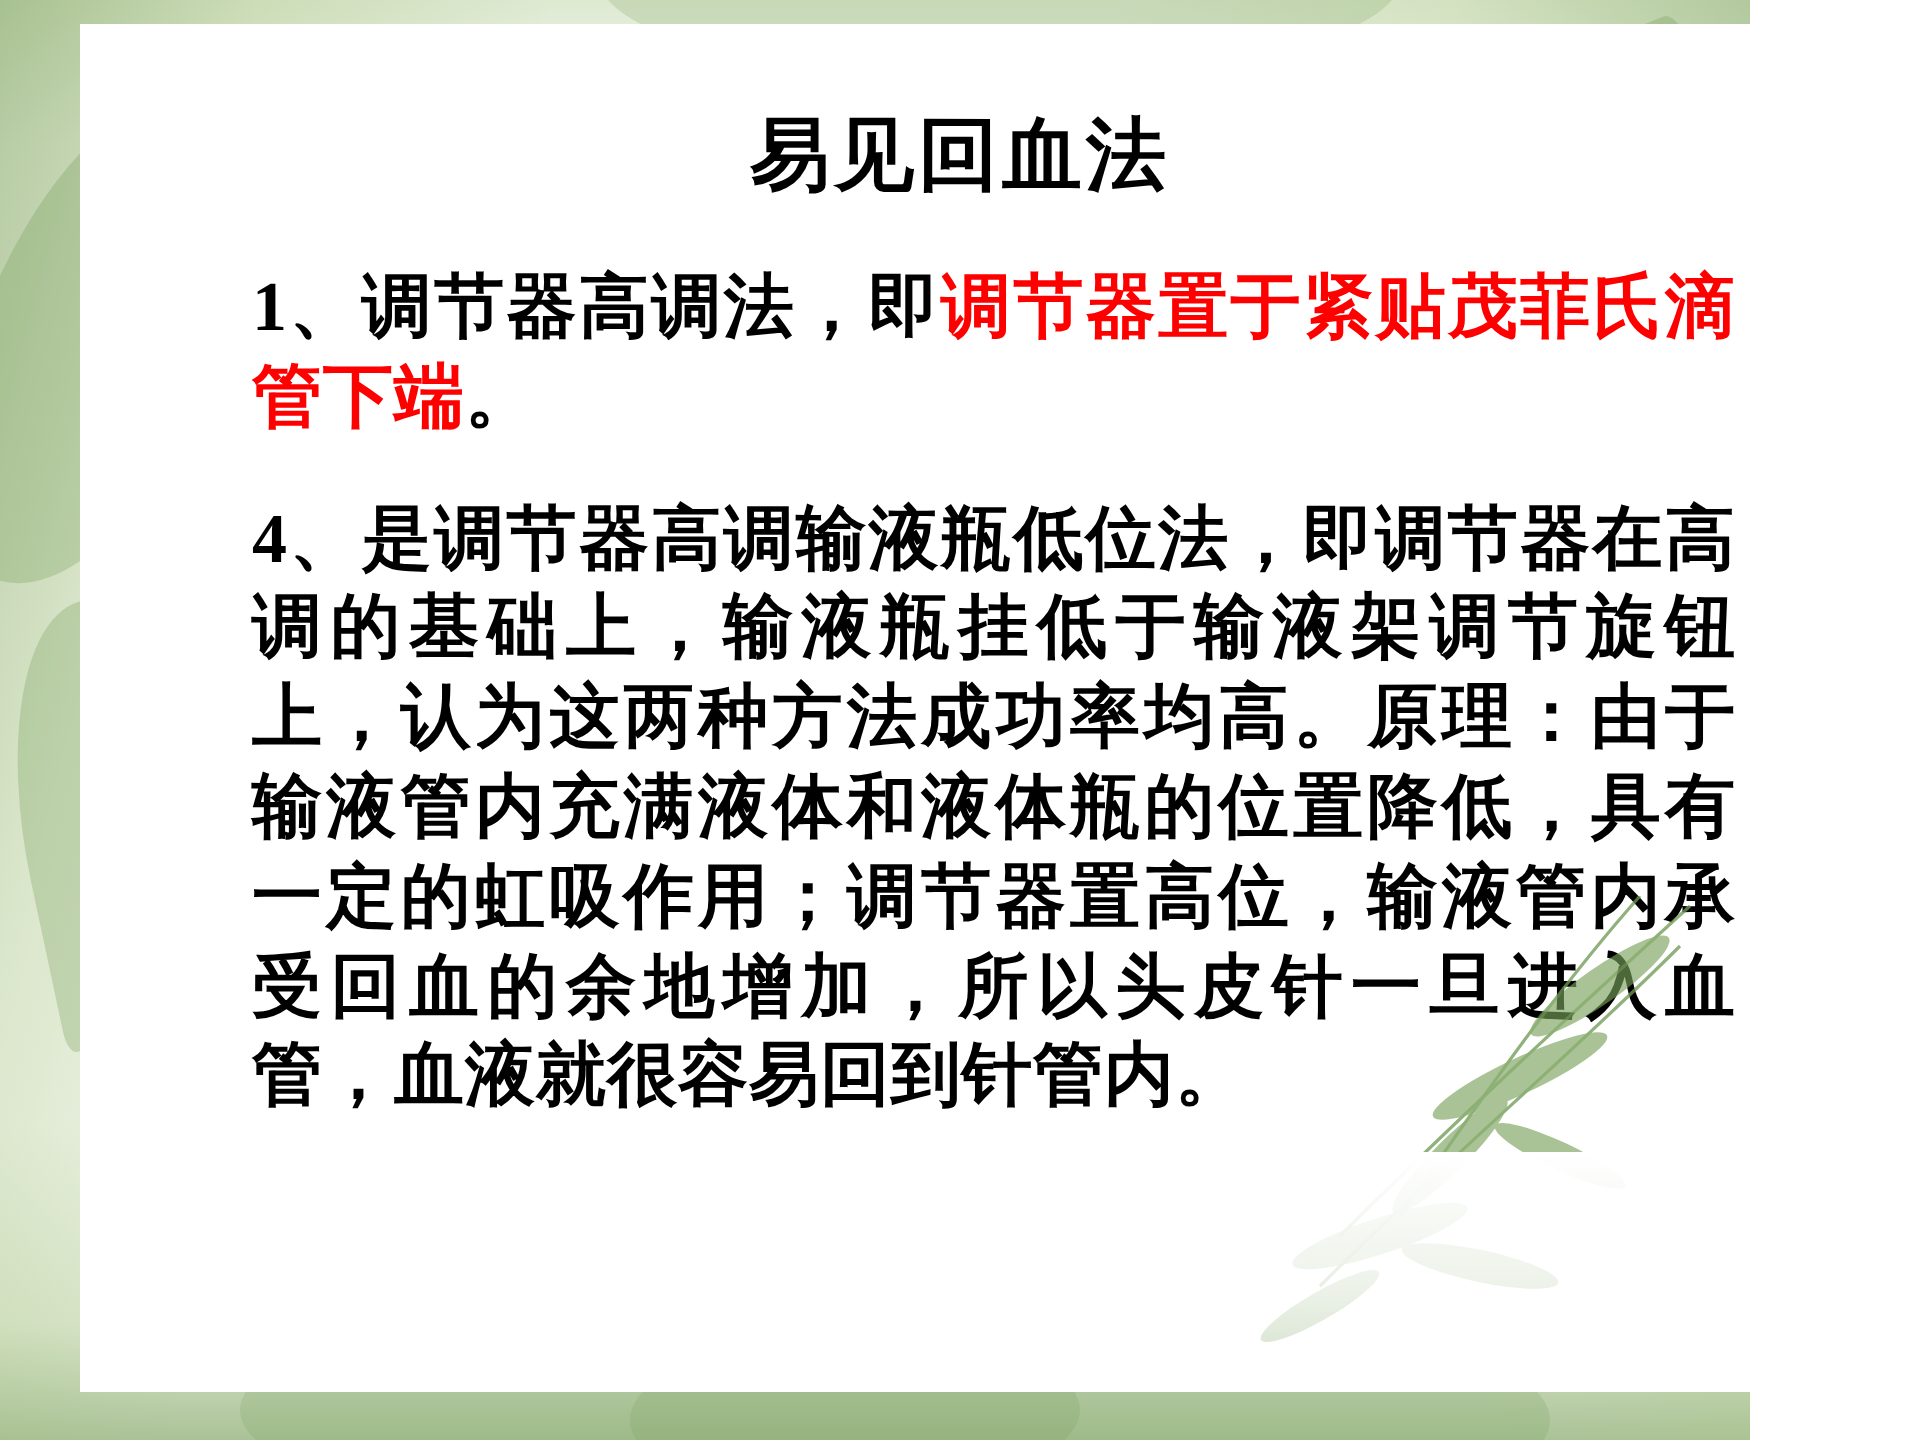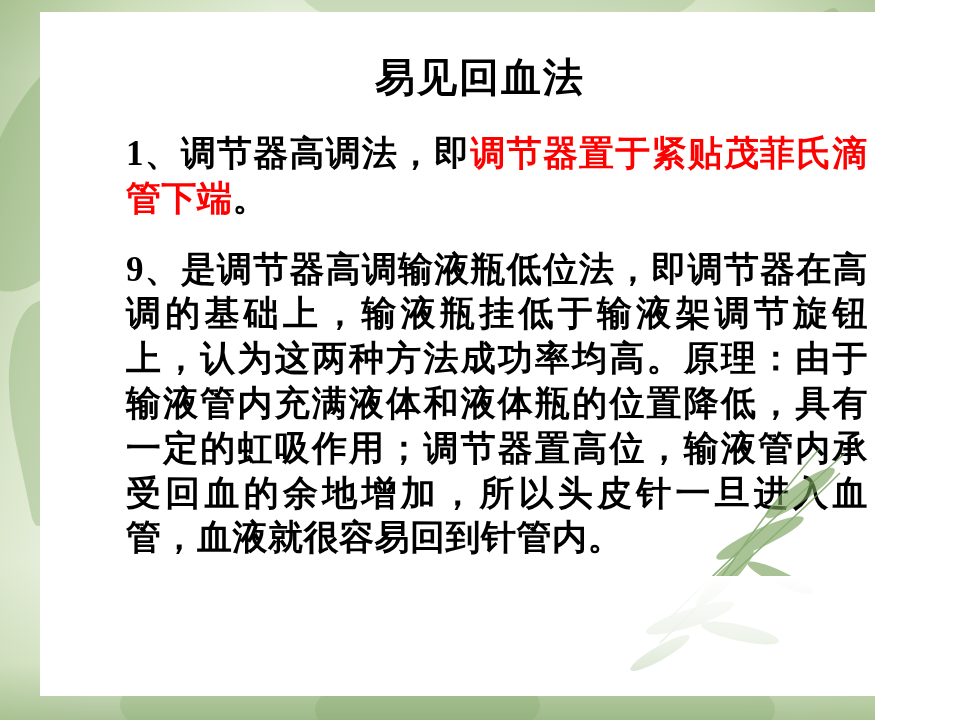--- a/index.html
+++ b/index.html
@@ -126,21 +126,21 @@
   <div class="card">
 
     <div class="title">易见回血法</div>
 
     <div class="body">
 
       <p class="para para-1">
         <span>1、调节器高调法，即</span><span class="hl-red">调节器置于紧贴茂菲氏滴管下端</span><span>。</span>
       </p>
 
-      <p class="para para-2"> 9、是调节器高调输液瓶低位法，即调节器在高调的基础上，输液瓶挂低于输液架调节旋钮上，认为这两种方法成功率均高。原理：由于输液管内充满液体和液体瓶的位置降低，具有一定的虹吸作用；调节器置高位，输液管内承受回血的余地增加，所以头皮针一旦进入血管，血液就很容易回到针管内。</p>
+      <p class="para para-2"> 4、是调节器高调输液瓶低位法，即调节器在高调的基础上，输液瓶挂低于输液架调节旋钮上，认为这两种方法成功率均高。原理：由于输液管内充满液体和液体瓶的位置降低，具有一定的虹吸作用；调节器置高位，输液管内承受回血的余地增加，所以头皮针一旦进入血管，血液就很容易回到针管内。</p>
 
     </div>
 
     <svg class="sprig" viewBox="0 0 300 230">
       <g stroke="#6f9a54" stroke-width="1.6" fill="none" opacity="0.9">
         <path d="M295 5 C240 55, 180 110, 120 170"></path>
         <path d="M290 25 C235 80, 175 130, 110 195"></path>
         <path d="M270 0 C230 45, 195 95, 150 160"></path>
       </g>
       <g fill="#79a25c" opacity="0.75">

